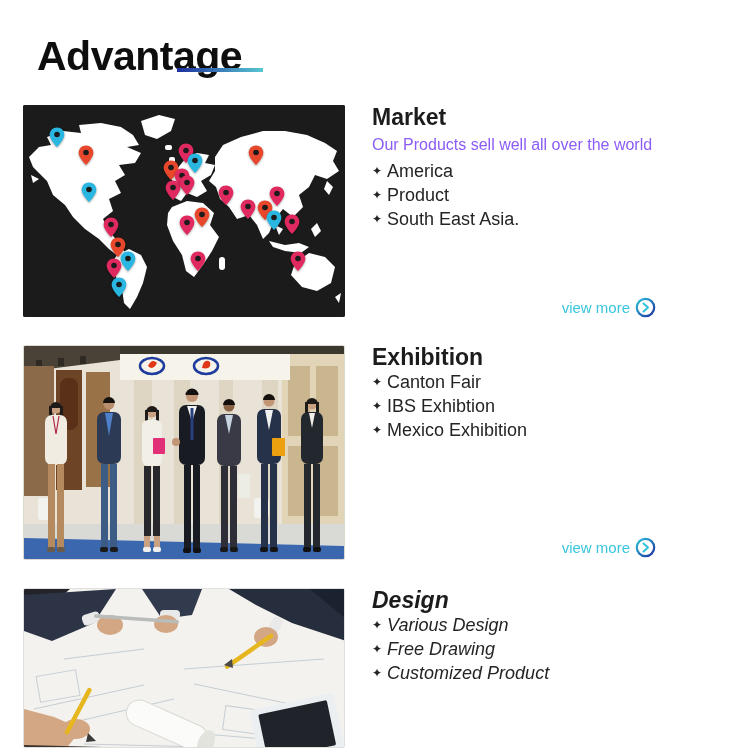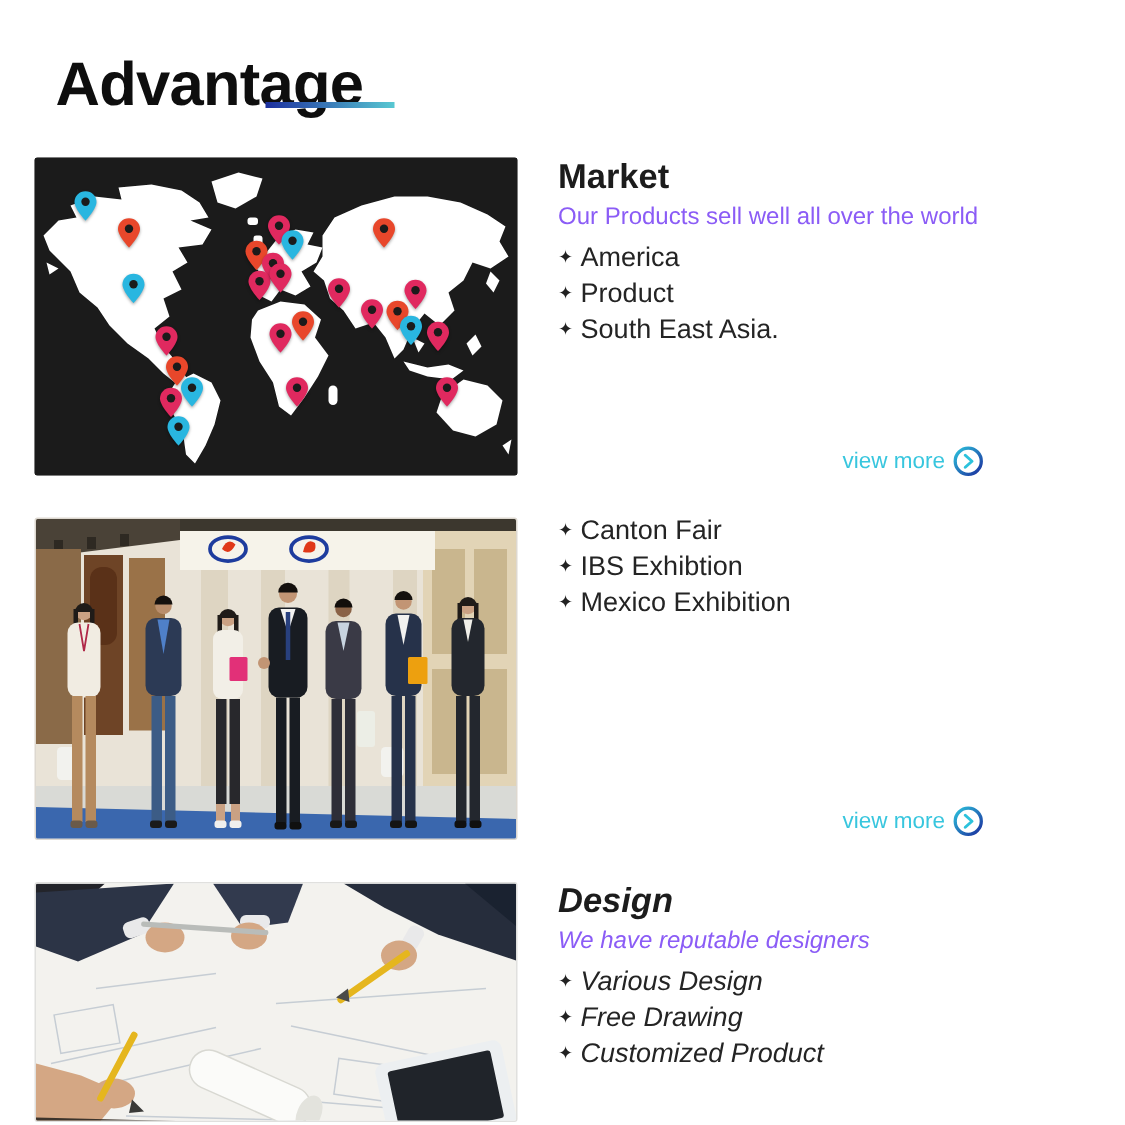--- a/index.html
+++ b/index.html
@@ -384,20 +384,21 @@
         <path d="M-3,67 L0,82 L3,67 Z" fill="#f0efe9"></path>
         <rect x="-8" y="118" width="7" height="84" fill="#23272e"></rect>
           <rect x="1" y="118" width="7" height="84" fill="#23272e"></rect>
         <rect x="-9" y="201" width="8" height="5" rx="2" fill="#101010"></rect>
           <rect x="1" y="201" width="8" height="5" rx="2" fill="#101010"></rect>
       </g>
     </svg>
   </div>
 
   <div class="txt" id="txt-exhibition">
+    <h3 class="sec-title">Exhibition</h3>
     <ul class="sec-list">
       <li>
           <span class="bullet-mark">✦</span>
           <span>Canton Fair</span>
         </li>
       <li>
           <span class="bullet-mark">✦</span>
           <span>IBS Exhibtion</span>
         </li>
       <li>
@@ -460,21 +461,20 @@
       <g transform="rotate(-12 272 140)">
         <rect x="230" y="112" width="86" height="58" rx="6" fill="#eceff1"></rect>
         <rect x="238" y="118" width="70" height="46" rx="2" fill="#20242a"></rect>
       </g>
       <path d="M0,156 L120,159 L120,162 L0,162 Z" fill="#3c342c"></path>
     </svg>
   </div>
 
   <div class="txt" id="txt-design">
     <h3 class="sec-title">Design</h3>
-    <p class="sec-sub">We have reputable designers</p>
     <ul class="sec-list">
       <li>
           <span class="bullet-mark">✦</span>
           <span>Various Design</span>
         </li>
       <li>
           <span class="bullet-mark">✦</span>
           <span>Free Drawing</span>
         </li>
       <li>

